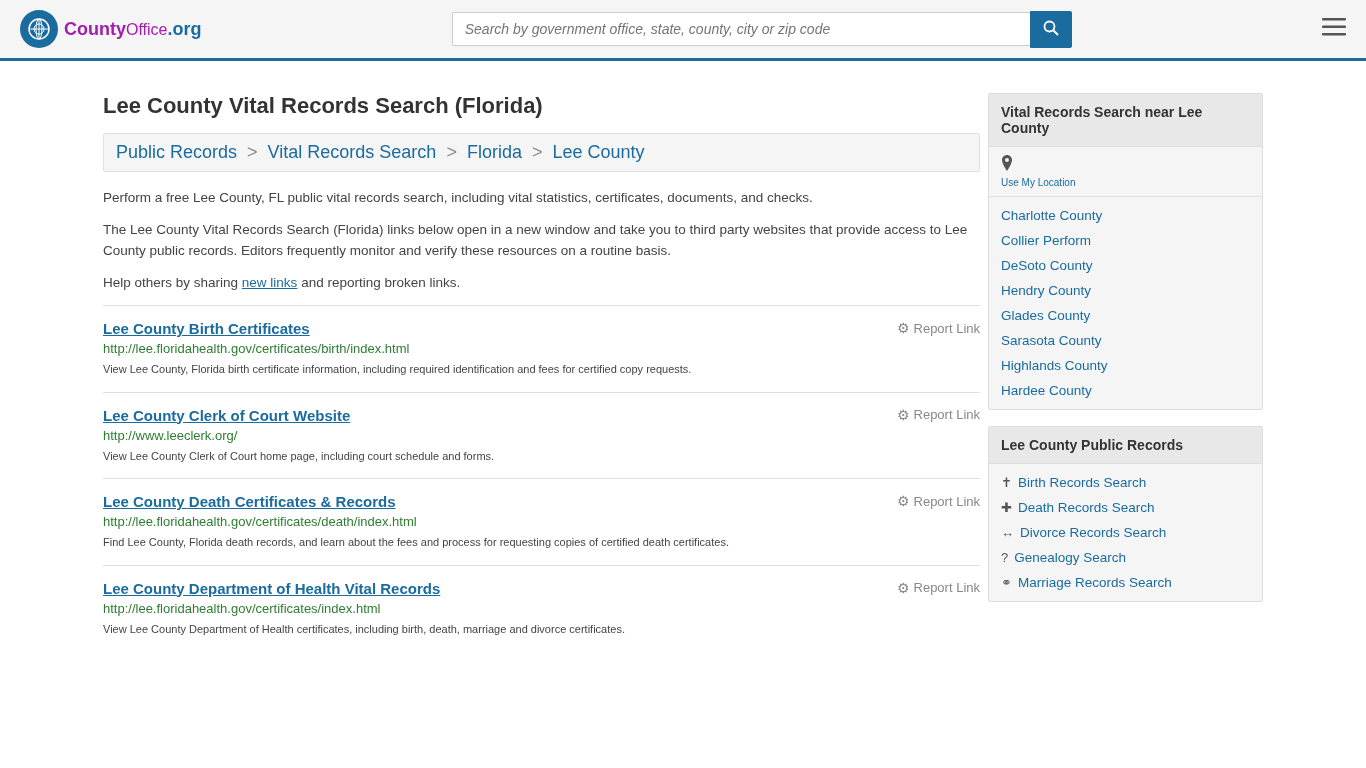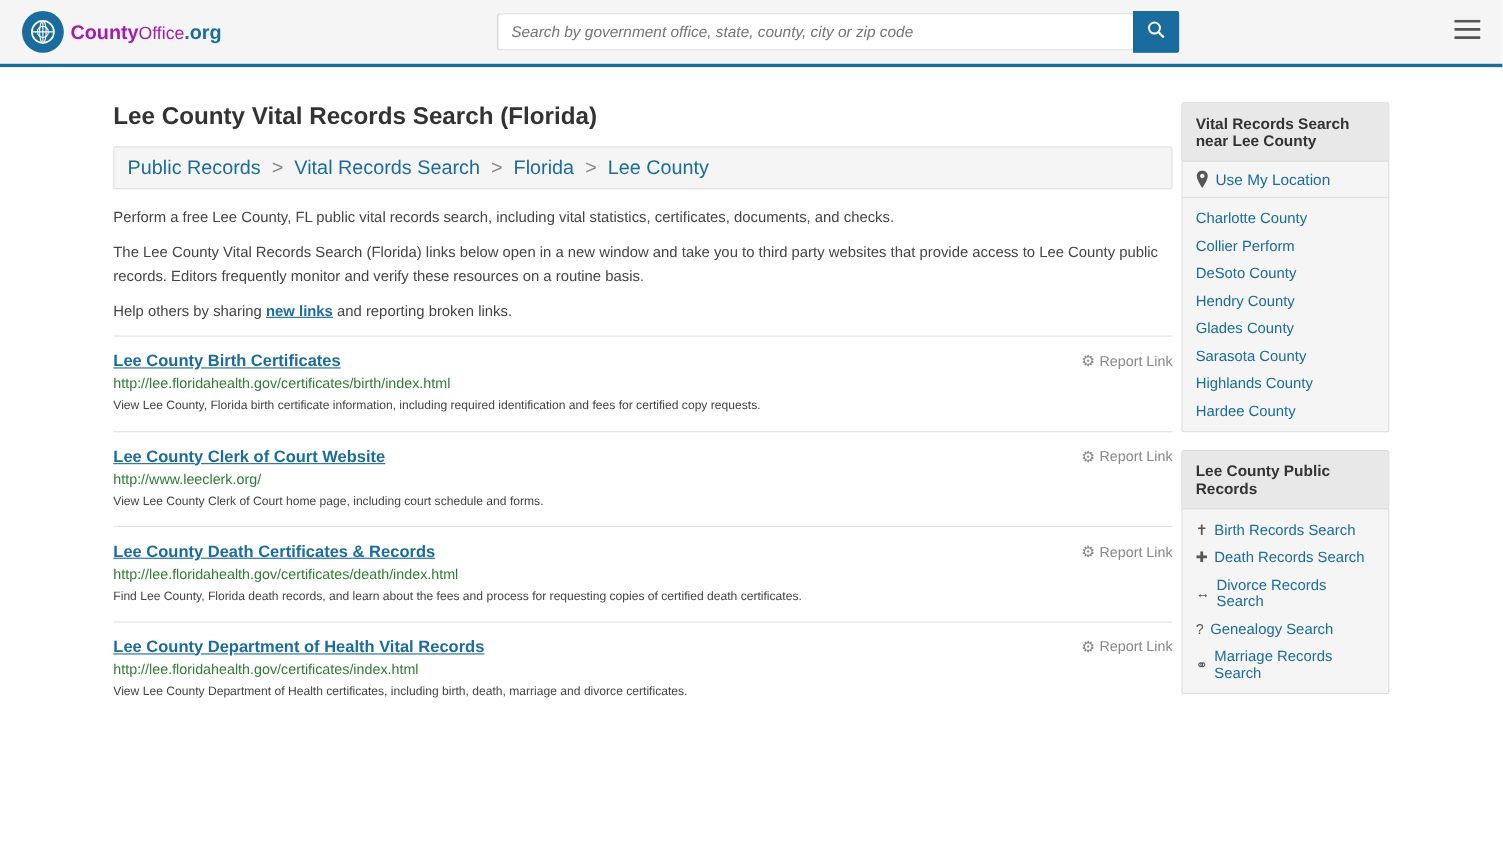--- a/index.html
+++ b/index.html
@@ -76,21 +76,21 @@
       max-width: 1200px;
       margin: 12px auto;
       padding: 20px;
       display: flex;
       gap: 8px;
     }
     .content-area {
       flex: 1;
     }
     .sidebar {
-      width: 189px;
+      width: 275px;
       flex-shrink: 0;
     }
 
     
     .page-title {
       font-size: 22px;
       font-weight: bold;
       color: #333;
       margin-bottom: 14px;
     }
@@ -103,21 +103,21 @@
       margin-bottom: 16px;
       font-size: 18px;
       color: #555;
       border-radius: 2px;
     }
     .breadcrumb a { color: #1a6b9e; text-decoration: none; }
     .breadcrumb span { margin: 0 5px; color: #888; }
 
     
     .description { margin-bottom: 12px; font-size: 13.5px; line-height: 1.5; color: #444; }
-    .description a { color: #1a6b9e; font-weight: bold; }
+    .description a { color: #1a6b9e; }
 
     
     .result-item {
       border-top: 1px solid #e0e0e0;
       padding: 14px 0;
     }
     .result-header {
       display: flex;
       justify-content: space-between;
       align-items: flex-start;
@@ -177,27 +177,28 @@
       color: #1a6b9e;
       text-decoration: none;
       font-size: 13.5px;
       display: flex;
       align-items: center;
       gap: 6px;
     }
     .sidebar-icon { font-size: 13px; color: #555; }
     .use-location {
       display: flex;
-      align-items: center;
+      align-items: flex-start;
       gap: 6px;
       padding: 8px 12px;
       color: #1a6b9e;
       cursor: pointer;
-      font-size: 14px;
+      font-size: 10px;
       border-bottom: 1px solid #e0e0e0;
+      flex-direction: column;
     }
   </style>
 </head>
 <body>
 
 <header class="header">
   <div class="logo-area">
     <div class="logo-circle">
       <svg width="22" height="22" viewBox="0 0 22 22" fill="none">
         <circle cx="11" cy="11" r="10" stroke="white" stroke-width="1.5"></circle>

